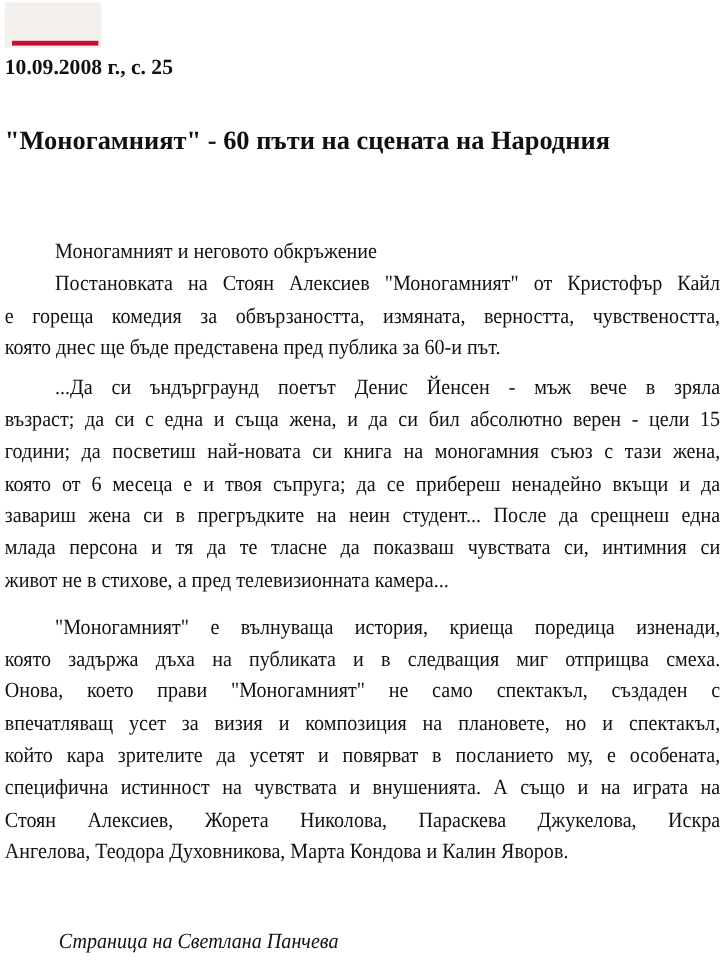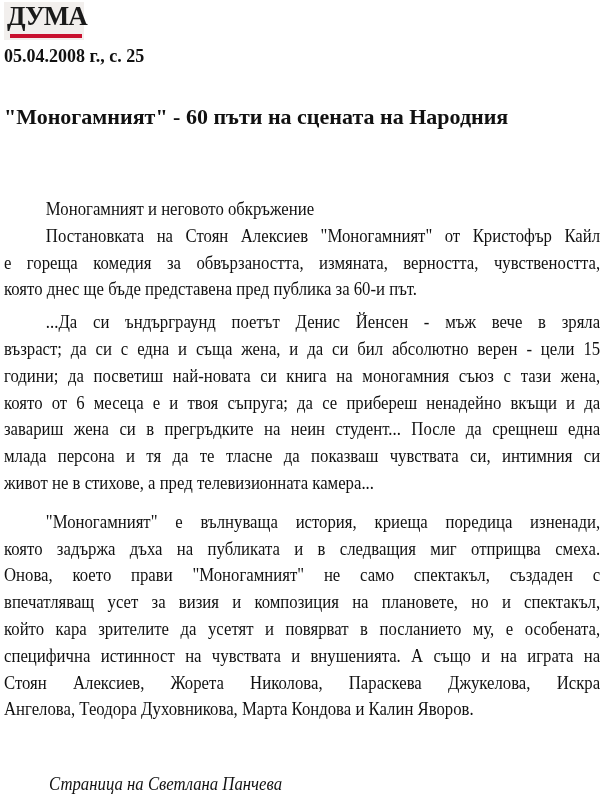--- a/index.html
+++ b/index.html
@@ -17,25 +17,24 @@
   .line { white-space: nowrap; display: block; text-align: justify; text-align-last: justify; height: 26.8px; overflow: hidden; }
   .line.last { text-align-last: left; }
   .indent { padding-left: 45px; }
   .gap { height: 13px; }
   .signature { position: absolute; left: 49px; top: 773px; font-size: 18px; font-style: italic; line-height: 22px; transform: scaleX(0.93); transform-origin: left top; }
 </style>
 </head>
 <body>
 
 <div class="logo">
-  <span class="logo-text">ДУМА</span>
   <span class="logo-bar"></span>
 </div>
 
-<div class="dateline">05.04.2008 г., с. 25</div>
+<div class="dateline">10.09.2008 г., с. 25</div>
 
 <h1 class="title" style="margin:0;">"Моногамният" - 60 пъти на сцената на Народния</h1>
 
 <div class="body">
   <span class="line indent last">Моногамният и неговото обкръжение</span>
   <span class="line indent"><span style="white-space: nowrap;">Постановката на Стоян Алексиев "Моногамният" от Кристофър Кайл</span></span>
   <span class="line"><span style="white-space: nowrap;">е гореща комедия за обвързаността, измяната, верността, чувствеността,</span></span>
   <span class="line last">която днес ще бъде представена пред публика за 60-и път.</span>
   <span class="gap" style="display:block;height:6px;"></span>
   <span class="line indent"><span style="white-space: nowrap;">...Да си ъндърграунд поетът Денис Йенсен - мъж вече в зряла</span></span>

